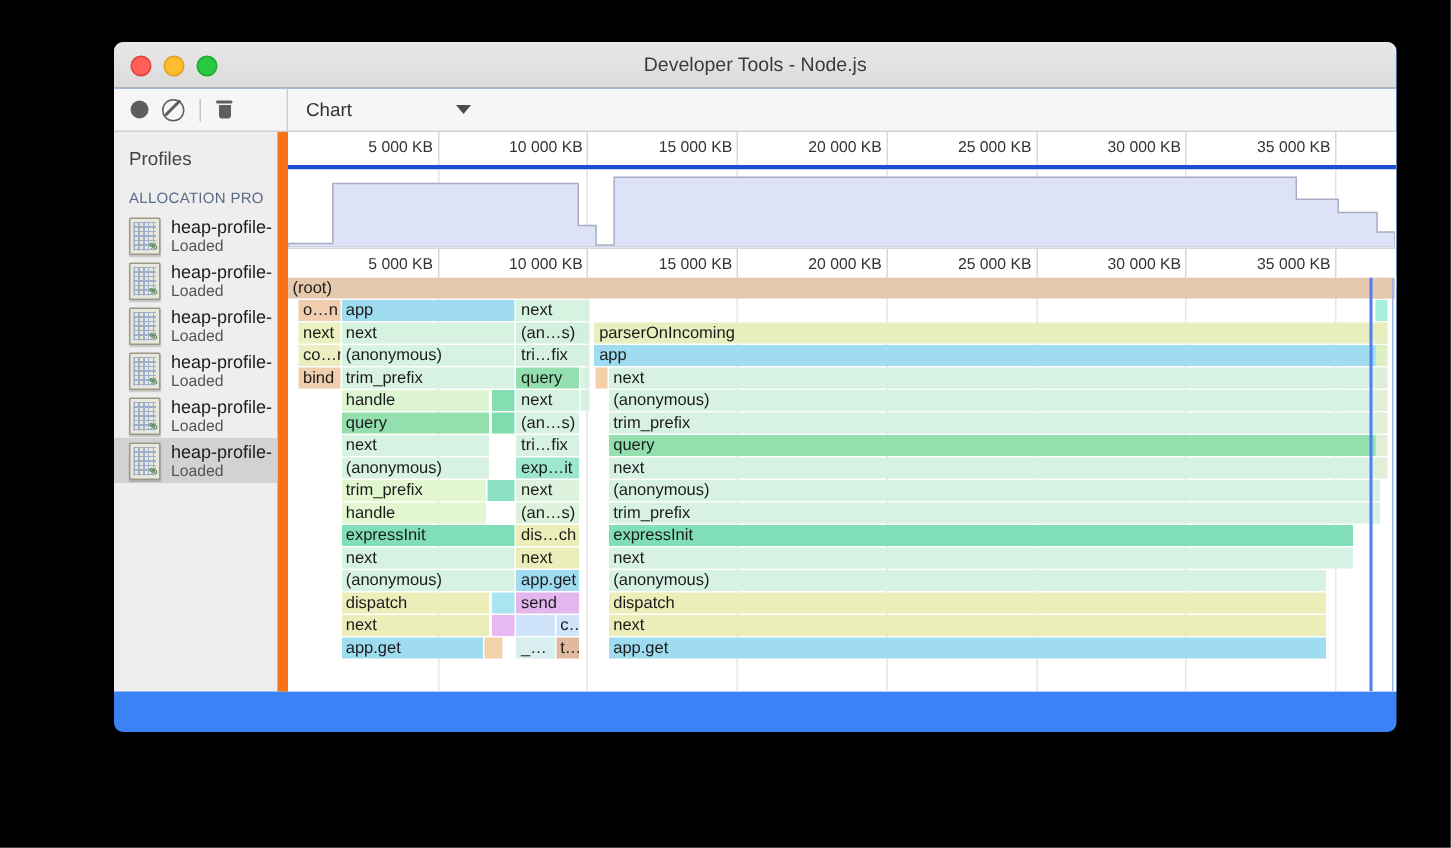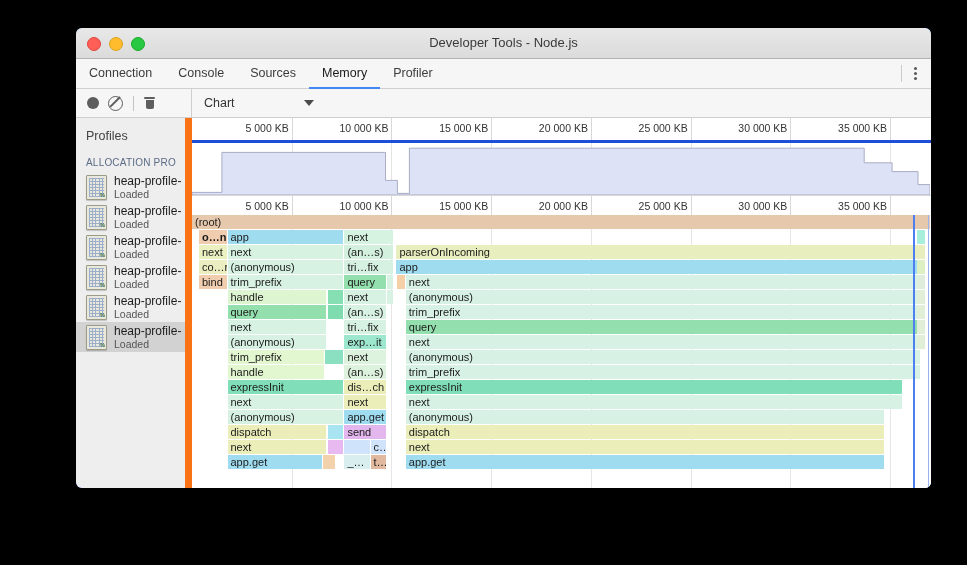--- a/index.html
+++ b/index.html
@@ -118,35 +118,20 @@
 
   <div class="titlebar">
     <div class="lights">
       <span class="light red"></span>
       <span class="light yellow"></span>
       <span class="light green"></span>
     </div>
     <div class="title">Developer Tools - Node.js</div>
   </div>
 
-  <div class="tabbar">
-    <div class="tab">Connection</div>
-    <div class="tab">Console</div>
-    <div class="tab">Sources</div>
-    <div class="tab active">Memory</div>
-    <div class="tab">Profiler</div>
-    <div class="tabbar-right">
-      <span class="vsep"></span>
-      <span class="kebab">
-          <i></i>
-          <i></i>
-          <i></i>
-        </span>
-    </div>
-  </div>
 
   <div class="toolbar">
     <div class="tb-left">
       <span class="ic-record"></span>
       <span class="ic-ban"></span>
       <span class="tb-div"></span>
       <span class="ic-trash"></span>
     </div>
     <div class="tb-right">
       <span class="tb-select-label">Chart</span>
@@ -284,21 +269,21 @@
         </div>
       <div class="flame" id="flame">
           <div class="fl-grid" style="left: 99.7297px;"></div>
           <div class="fl-grid" style="left: 199.459px;"></div>
           <div class="fl-grid" style="left: 299.189px;"></div>
           <div class="fl-grid" style="left: 398.919px;"></div>
           <div class="fl-grid" style="left: 498.649px;"></div>
           <div class="fl-grid" style="left: 598.378px;"></div>
           <div class="fl-grid" style="left: 698.108px;"></div>
           <div class="frame" style="left: 0px; width: 738px; top: 0px; background: rgb(230, 200, 173);">(root)</div>
-          <div class="frame" style="left: 6.98108px; width: 27.9243px; top: 15px; background: rgb(240, 205, 174); font-weight: bold;">o…n</div>
+          <div class="frame" style="left: 6.98108px; width: 27.9243px; top: 15px; background: rgb(240, 205, 174);">o…n</div>
           <div class="frame" style="left: 35.5038px; width: 115.288px; top: 15px; background: rgb(159, 220, 240);">app</div>
           <div class="frame" style="left: 152.387px; width: 49.067px; top: 15px; background: rgb(213, 243, 224);">next</div>
           <div class="frame" style="left: 6.98108px; width: 27.9243px; top: 30px; background: rgb(234, 240, 191);">next</div>
           <div class="frame" style="left: 35.5038px; width: 115.288px; top: 30px; background: rgb(215, 242, 224);">next</div>
           <div class="frame" style="left: 152.387px; width: 49.067px; top: 30px; background: rgb(211, 240, 223);">(an…s)</div>
           <div class="frame" style="left: 204.446px; width: 528.568px; top: 30px; background: rgb(232, 238, 189);">parserOnIncoming</div>
           <div class="frame" style="left: 6.98108px; width: 27.9243px; top: 45px; background: rgb(234, 238, 192);">co…r</div>
           <div class="frame" style="left: 35.5038px; width: 115.288px; top: 45px; background: rgb(215, 242, 226);">(anonymous)</div>
           <div class="frame" style="left: 152.387px; width: 49.067px; top: 45px; background: rgb(214, 241, 226);">tri…fix</div>
           <div class="frame" style="left: 204.446px; width: 525.576px; top: 45px; background: rgb(159, 220, 240);">app</div>

